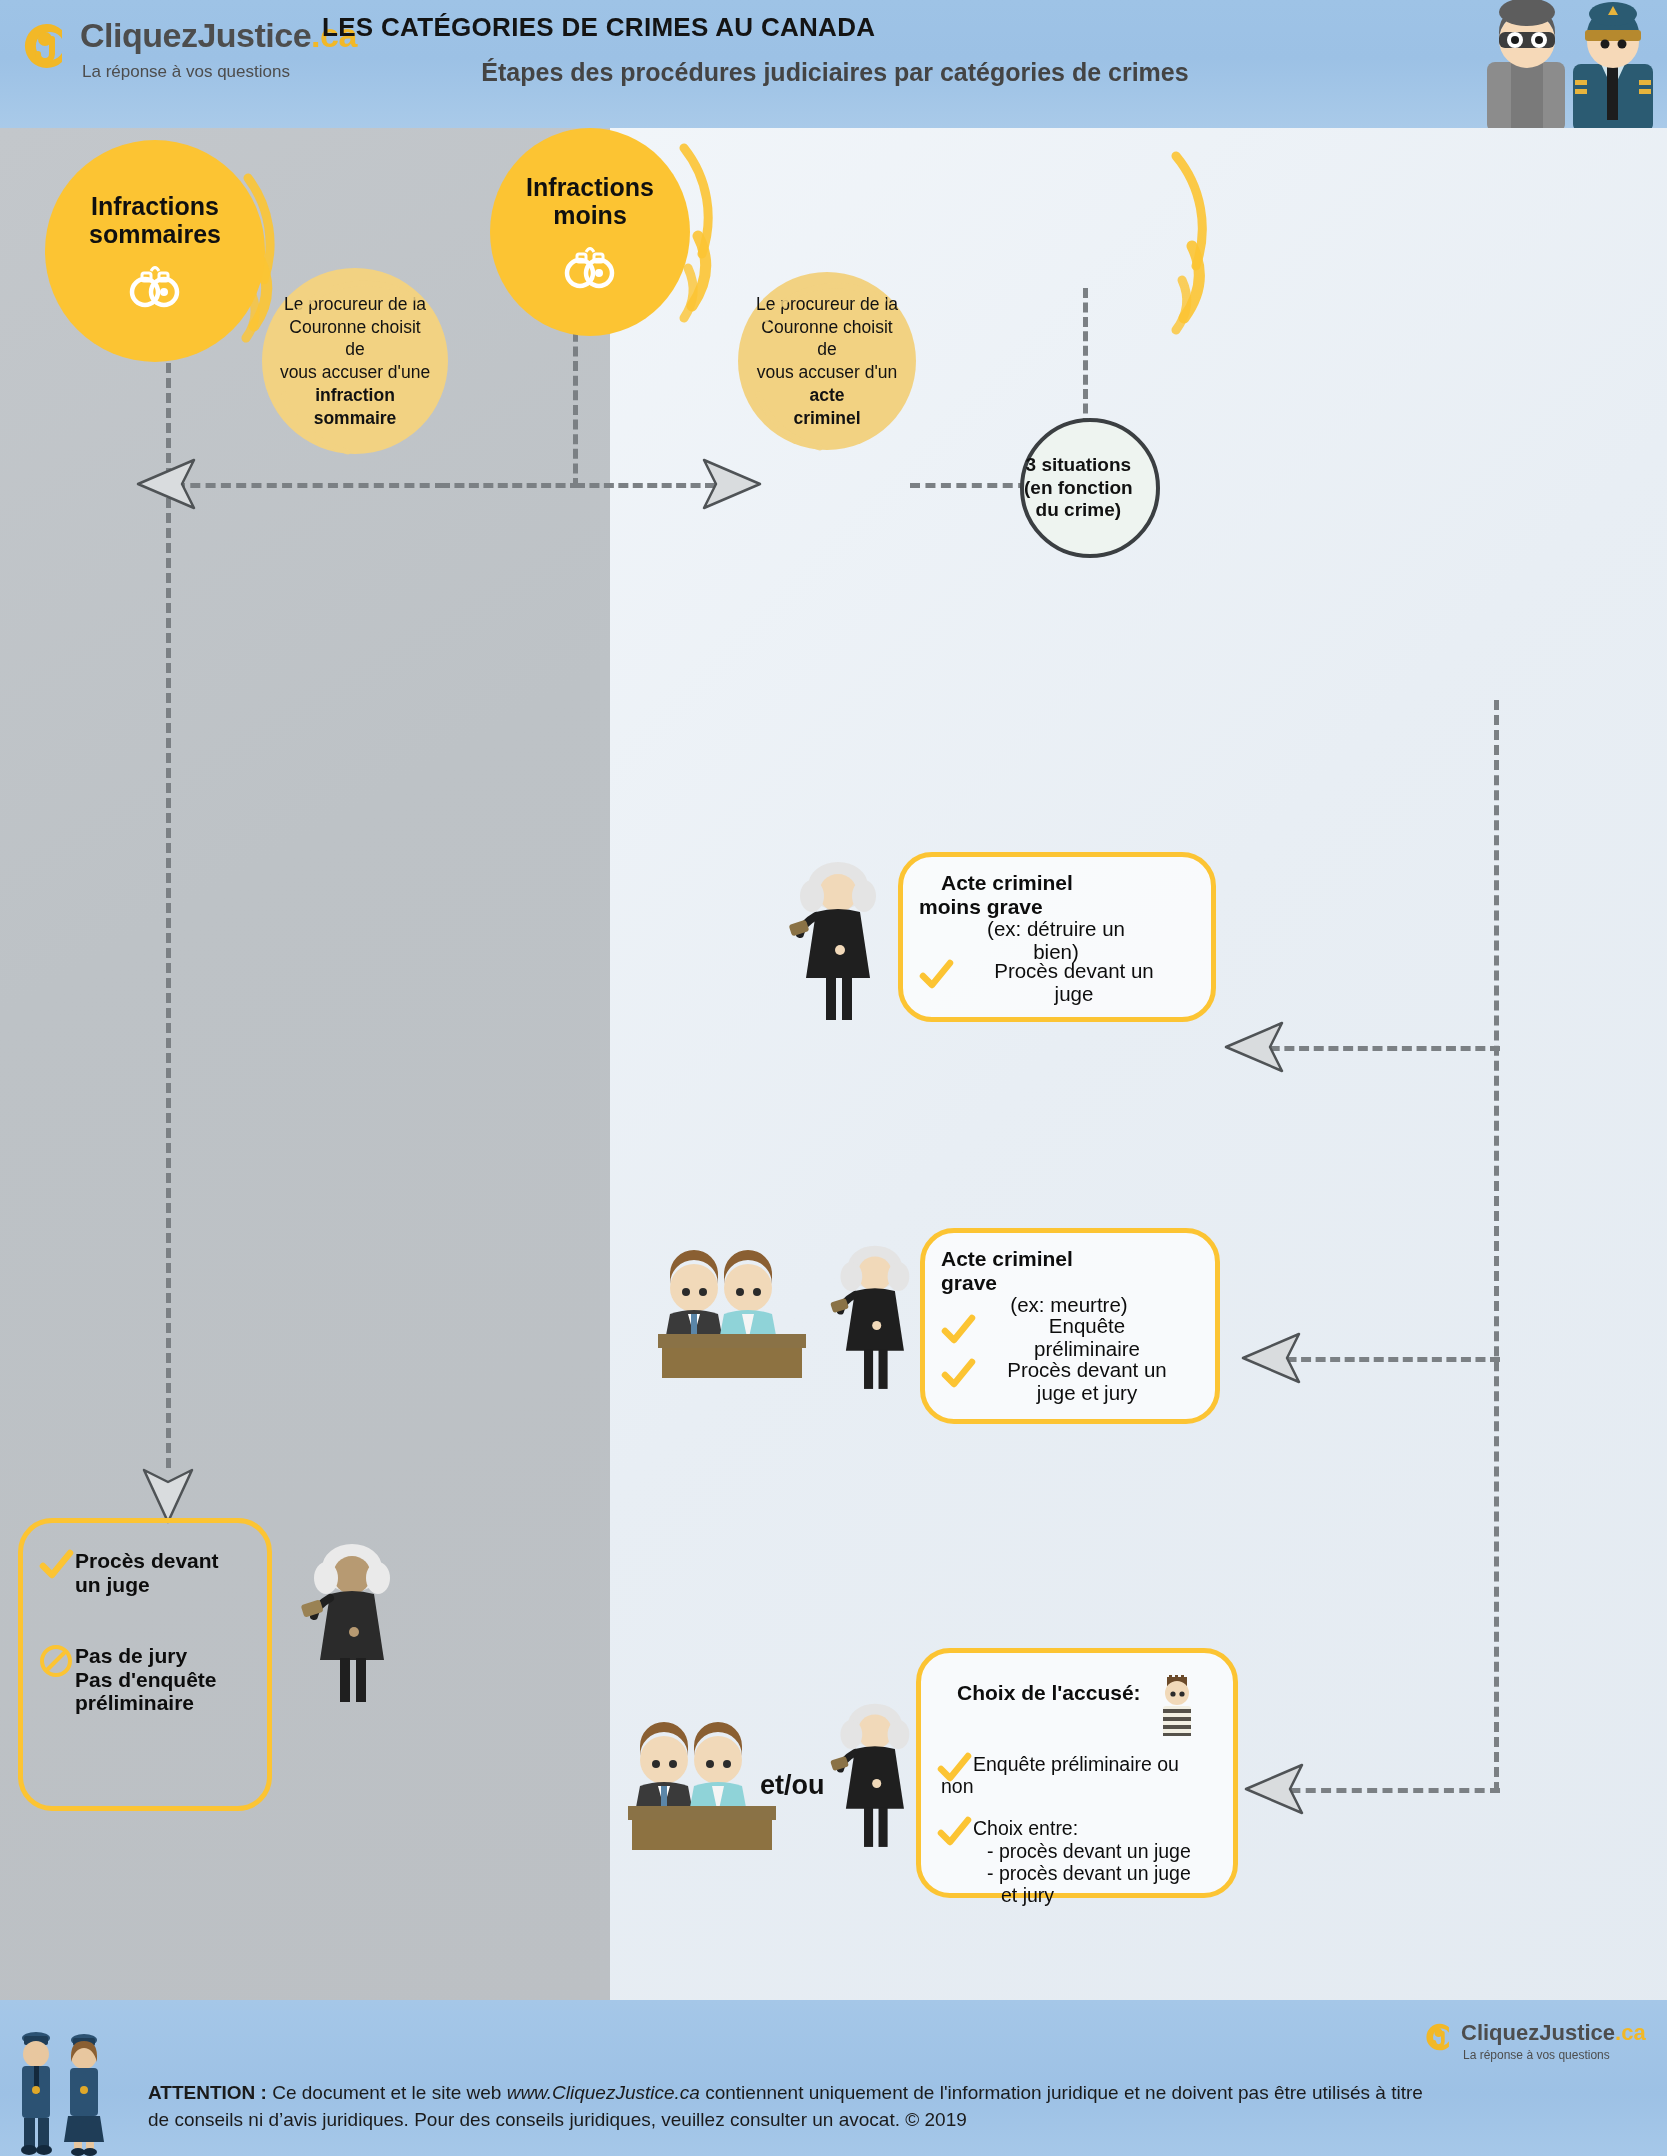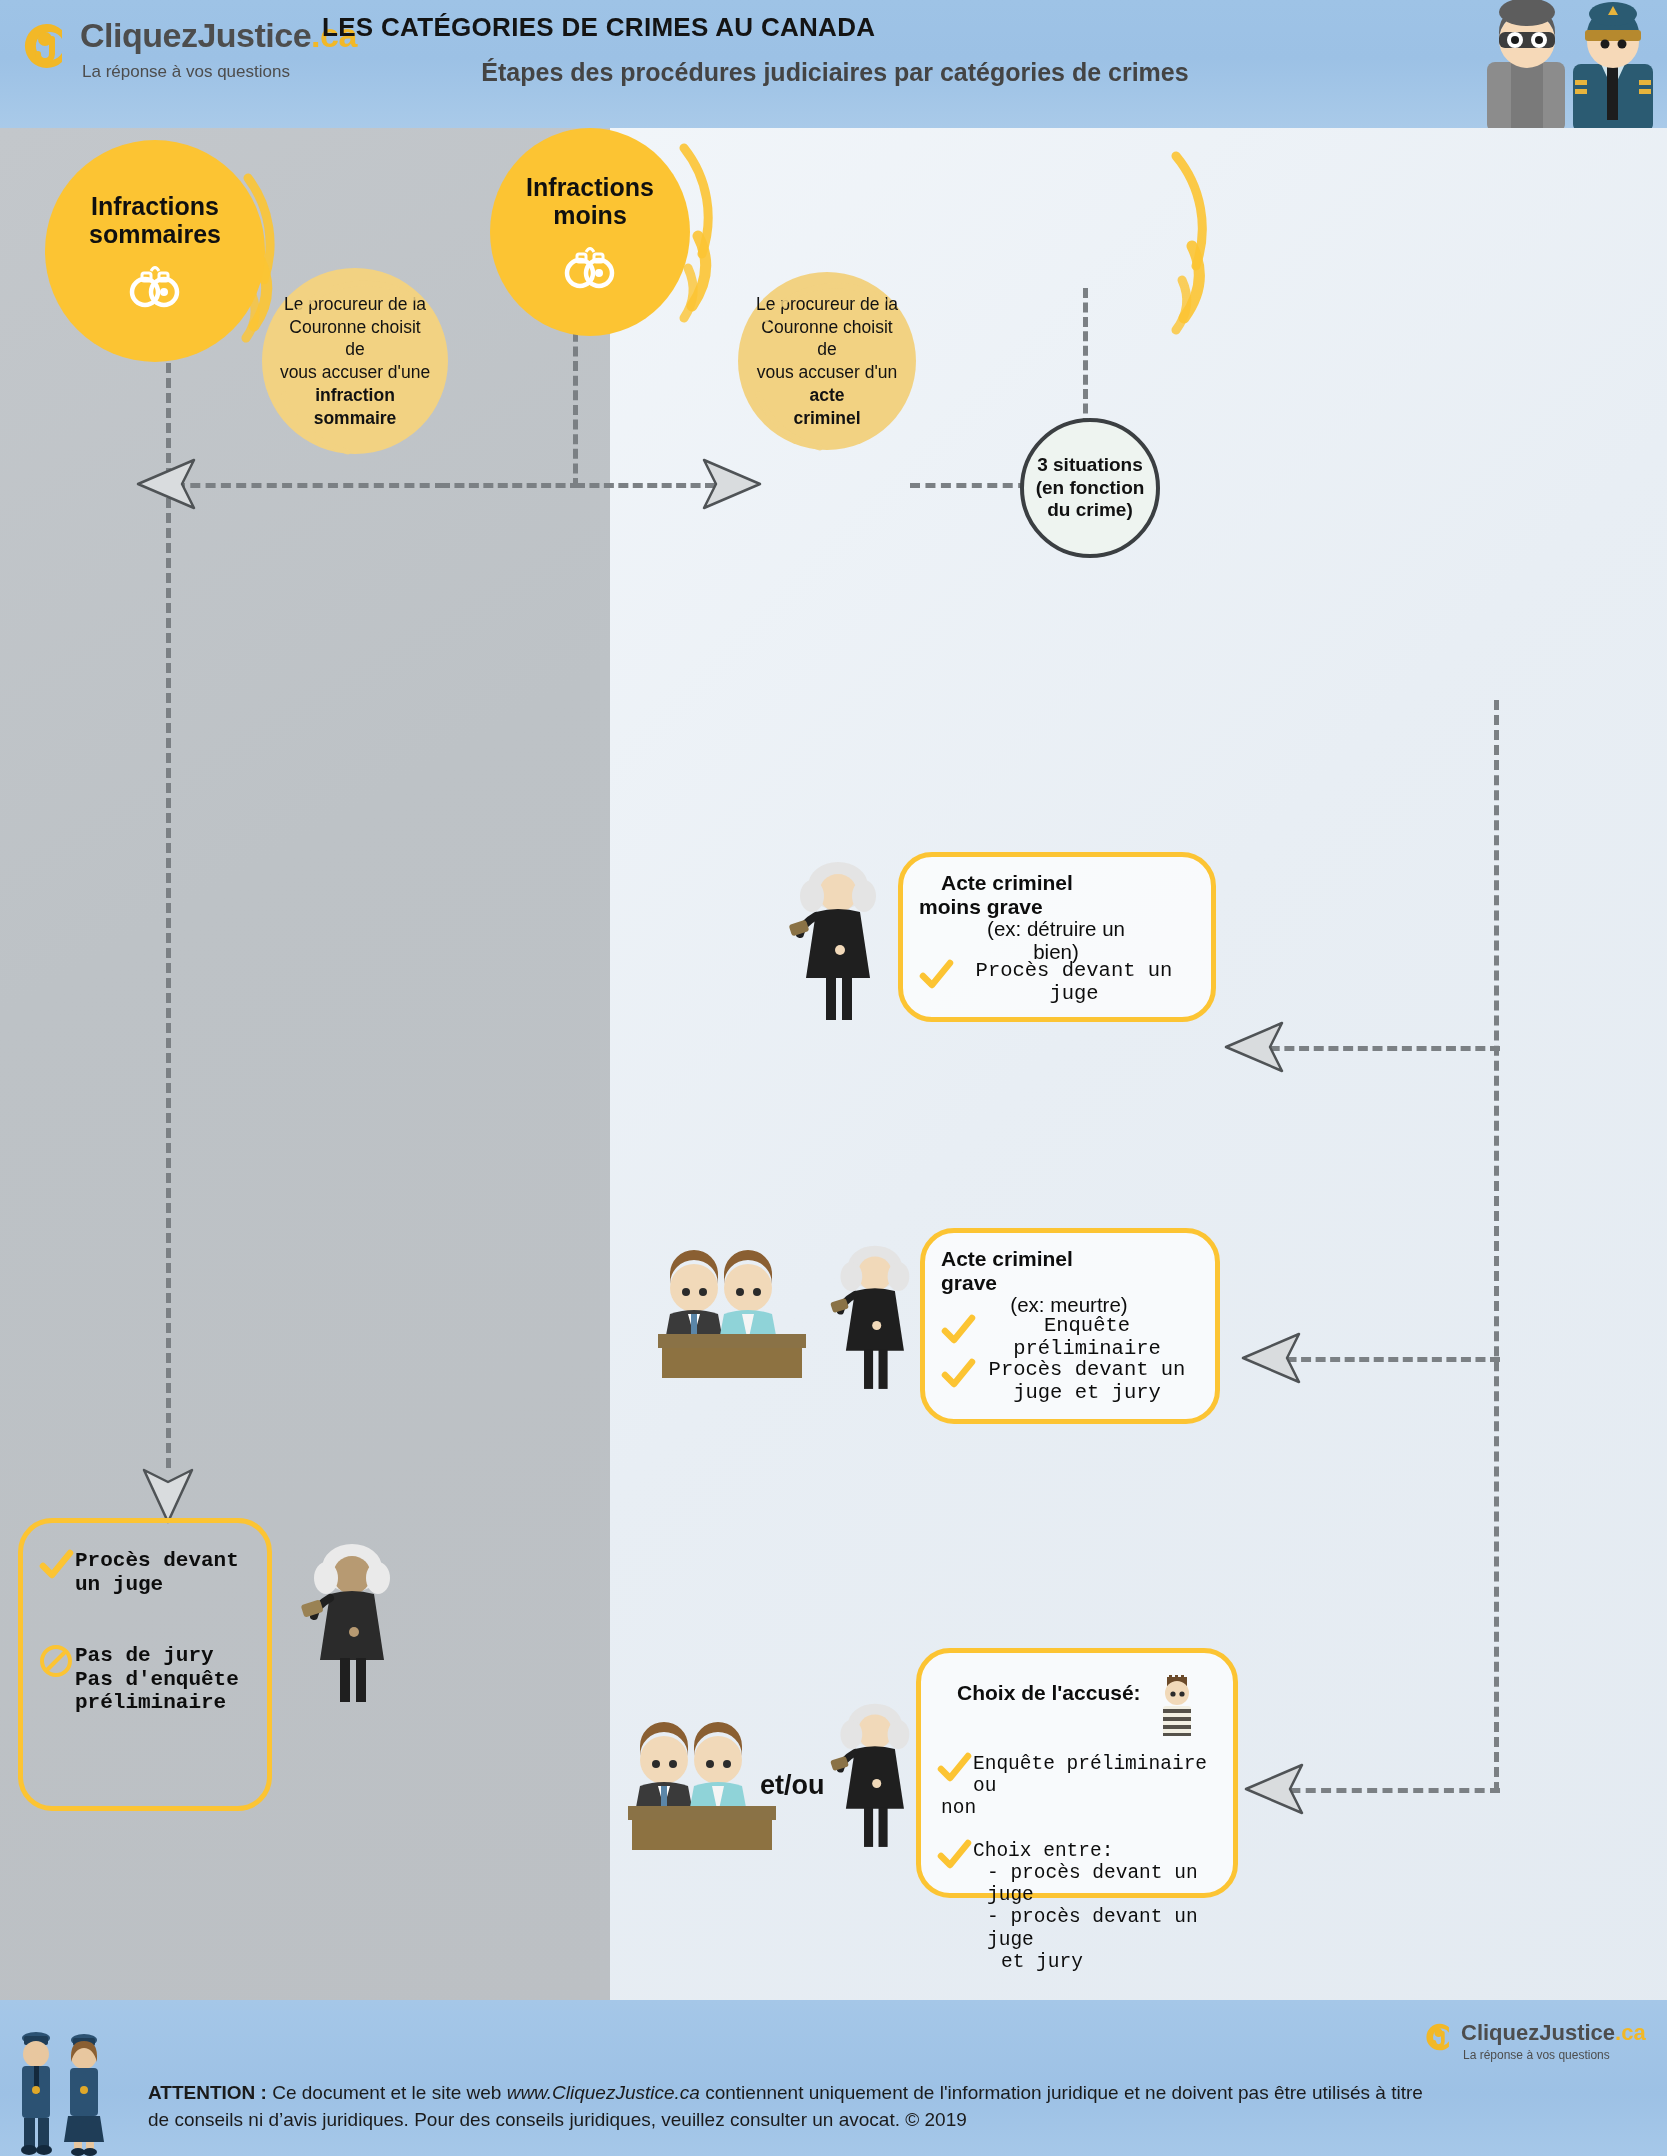--- a/index.html
+++ b/index.html
@@ -86,40 +86,40 @@
     background:#F2D282;
     display:flex; align-items:center; justify-content:center; text-align:center;
   }
   .pale .p-text { font-size:17.5px; color:#121212; line-height:1.3; padding:0 16px; }
   .pale .p-text b { font-weight:bold; }
 
   
   .mint {
     position:absolute; border-radius:50%;
     background:#eef4f0; border:4px solid #3b3f42;
-    display:flex; align-items:center; justify-content:center; text-align:center;
+    display:flex; align-items:center; text-align:center;
   }
   .mint .m-text { font-size:19px; font-weight:bold; color:#111; line-height:1.18; }
 
   
   .card {
     position:absolute;
     border:5px solid #FCC433;
     border-radius:34px;
     background:transparent;
   }
   .card.white { background:rgba(255,255,255,0.72); }
   .card-body { position:relative; padding:14px 18px 14px 16px; }
   .card .c-title { font-size:21px; font-weight:bold; color:#0d0d0d; line-height:1.12; }
   .card .c-line  { font-size:20.5px; color:#0d0d0d; line-height:1.12;text-align:center; }
   .card .c-sub   { font-size:19.5px; color:#0d0d0d; line-height:1.14; }
 
   .tickrow { position:relative; display:flex; align-items:flex-start; }
   .tick { flex:0 0 auto; width:34px; margin-right:2px; }
-  .tickrow .tx { flex:1 1 auto;font-family:Liberation Mono, monospace; }
+  .tickrow .tx { flex:1 1 auto; }
 
   
   .dline { position:absolute; background:transparent; }
   .dh { border-top:5px dashed #7b8084; }
   .dv { border-left:5px dashed #7b8084; }
 
   .etou { position:absolute; font-size:27px; font-weight:bold; color:#111; }
 
   svg { display:block; overflow:visible; }
 </style>

